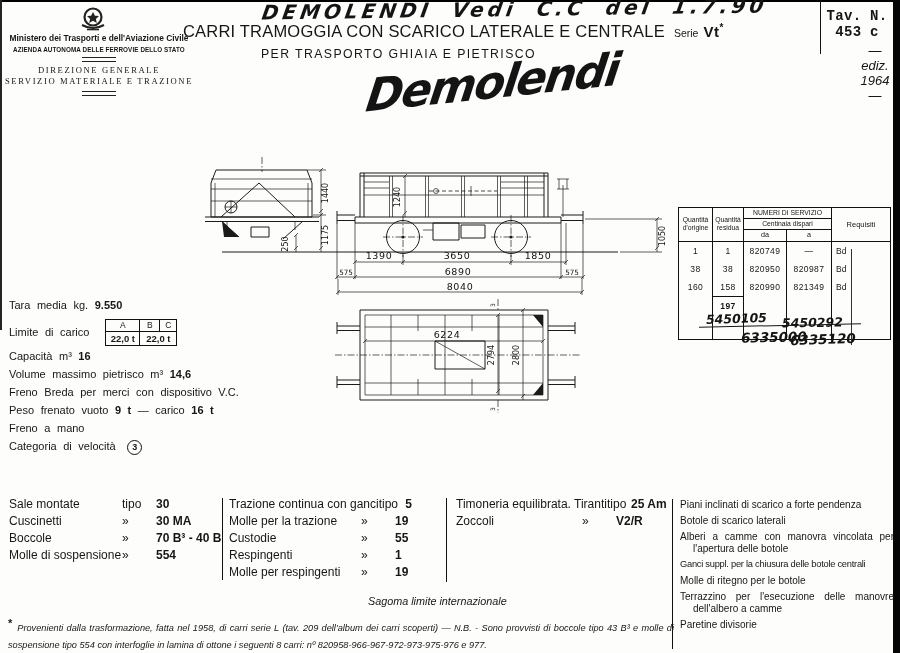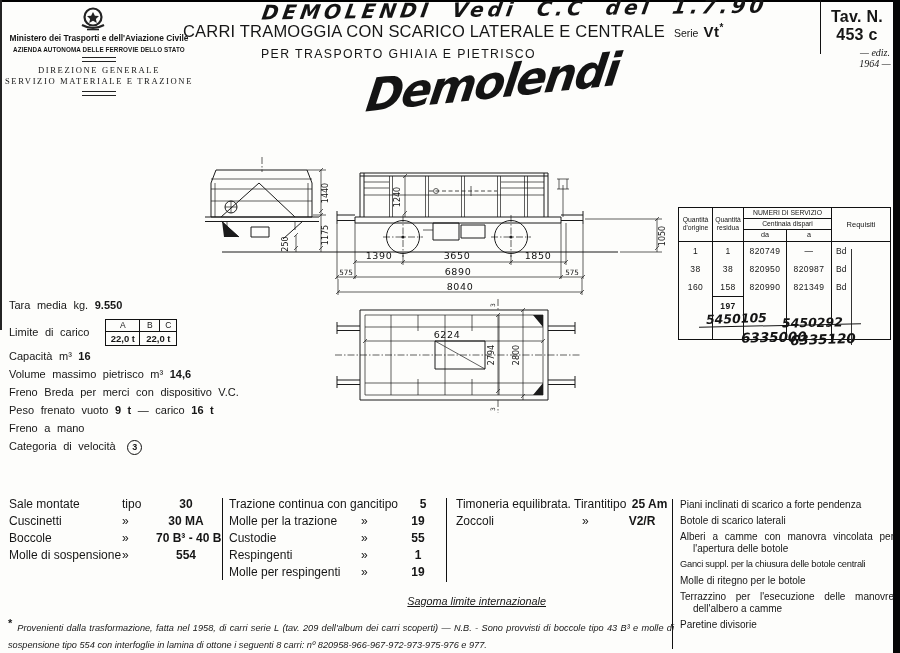--- a/index.html
+++ b/index.html
@@ -21,22 +21,22 @@
   
   .title-block{position:absolute;left:183px;top:22px;width:505px;text-align:center;white-space:nowrap;}
   .title-main{font-size:16.5px;letter-spacing:0.2px;}
   .serie-lbl{font-size:10.5px;margin-left:9px;}
   .serie-val{font-size:15px;font-weight:bold;margin-left:5px;letter-spacing:0.5px;}
   .serie-star{font-size:10px;font-weight:bold;vertical-align:super;}
   .subtitle{position:absolute;left:246px;top:47px;width:305px;text-align:center;font-size:12.3px;letter-spacing:1.4px;}
 
   
   .tav{position:absolute;left:822px;top:8px;width:70px;text-align:center;}
-  .tav1{font-weight:bold;font-size:16px;letter-spacing:0.3px;}
-  .tav2{font-style:italic;font-size:10px;margin-top:3px;font-family:Liberation Serif, serif;padding-left:36px;}
+  .tav1{font-weight:bold;font-size:14px;letter-spacing:0.3px;font-family:Liberation Mono, monospace;}
+  .tav2{font-style:italic;font-size:13px;margin-top:3px;font-family:Liberation Sans, sans-serif;padding-left:36px;}
   .tav-rule{position:absolute;left:820px;top:0;width:1px;height:54px;background:#111;}
 
   
   .hw{font-family:"DejaVu Sans",sans-serif;font-style:italic;font-weight:bold;color:#141414;}
   .stamp{position:absolute;left:262px;top:-3px;font-size:20px;letter-spacing:4px;word-spacing:9px;
          transform:rotate(-0.8deg) skewX(-10deg);white-space:nowrap;}
   .signature{position:absolute;left:366px;top:56px;font-size:45px;letter-spacing:-2px;
          transform:rotate(-6deg) skewX(-14deg);}
   .hw-num{position:absolute;font-size:12.5px;white-space:nowrap;}
   .hw-line{position:absolute;background:#151515;height:1.3px;}
@@ -76,32 +76,32 @@
   .dimL{font-size:9.5px;letter-spacing:0.6px;}
   .dimS{font-size:7.2px;}
   .dimT{font-size:6px;}
 
   
   .comp{position:absolute;top:497px;font-size:12px;}
   .c1{left:9px;width:207px;} .c2{left:229px;width:212px;} .c3{left:456px;width:212px;}
   .crow{display:flex;align-items:baseline;height:17px;}
   .clbl{flex:1;white-space:nowrap;}
   .ctip{width:34px;text-align:left;}
-  .cval{width:60px;text-align:center;font-weight:bold;white-space:nowrap;}
+  .cval{width:60px;text-align:left;font-weight:bold;white-space:nowrap;}
   .c2 .cval{width:46px;} .c3 .cval{width:52px;}
   .vdiv{position:absolute;width:1.2px;background:#111;}
 
   
   .features{position:absolute;left:672px;top:499px;width:222px;height:150px;
             border-left:1.3px solid #111;padding-left:7px;box-sizing:border-box;font-size:10px;}
   .feat{text-align:justify;line-height:11.6px;margin-bottom:4.5px;padding-left:13px;text-indent:-13px;}
   .tight{font-size:9.3px;letter-spacing:-0.25px;}
 
-  .caption{position:absolute;left:368px;top:595px;width:178px;text-align:right;
-           font-style:italic;font-size:10.8px;text-decoration:underline;}
+  .caption{position:absolute;left:368px;top:595px;width:178px;text-align:left;
+           font-style:italic;font-size:10.8px;}
   .footnote{position:absolute;left:8px;top:615px;width:666px;font-size:9.2px;font-style:italic;
             line-height:17px;text-align:justify;}
   .fn-marker{font-style:normal;font-weight:bold;font-size:11px;vertical-align:4px;margin-right:5px;}
 </style>
 </head>
 <body>
 
 <div class="page">
 
   <div class="edge-top"></div>

